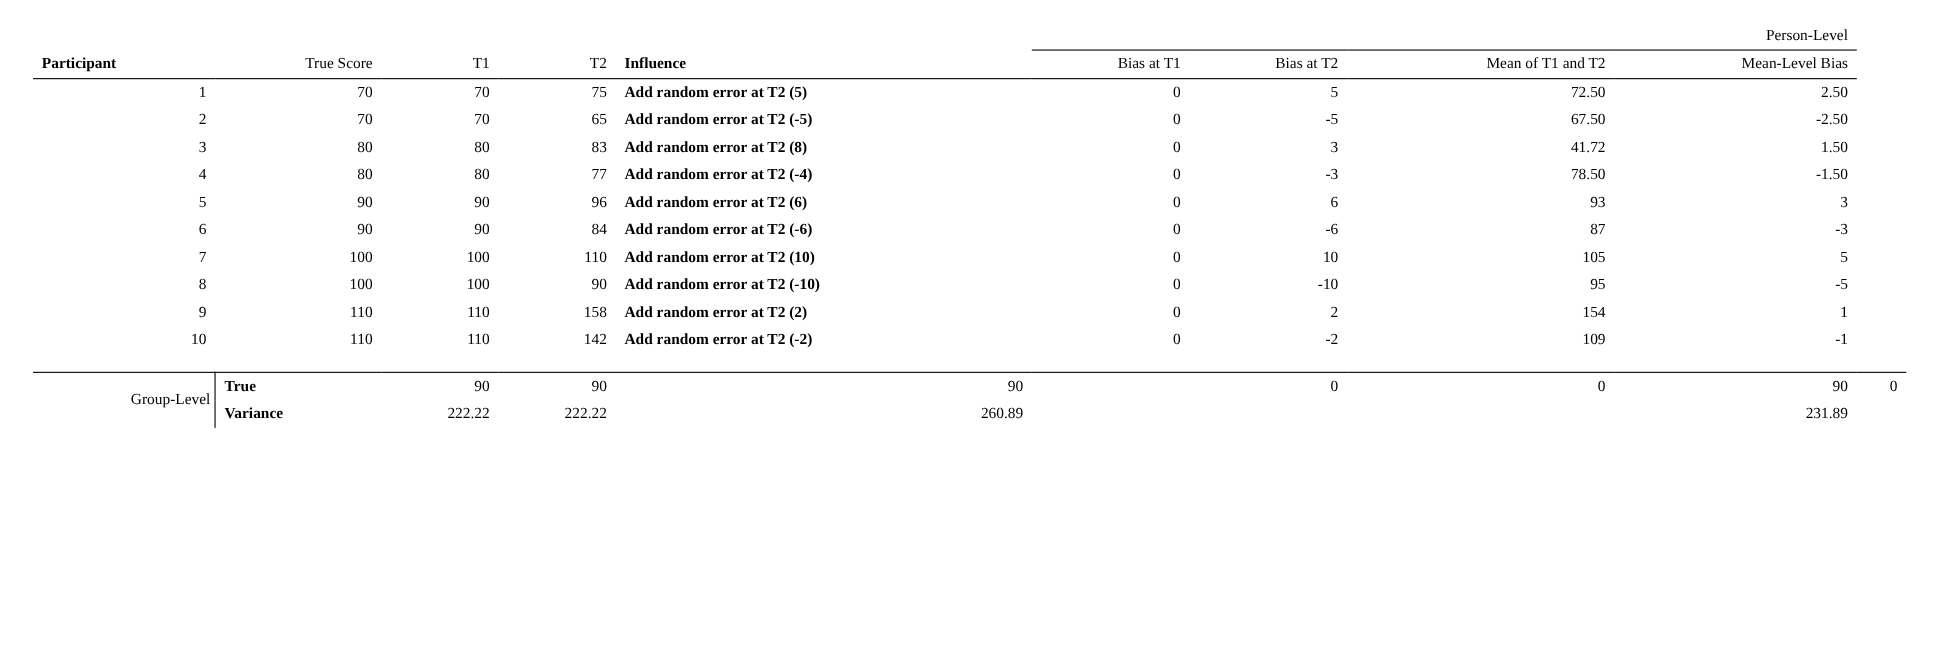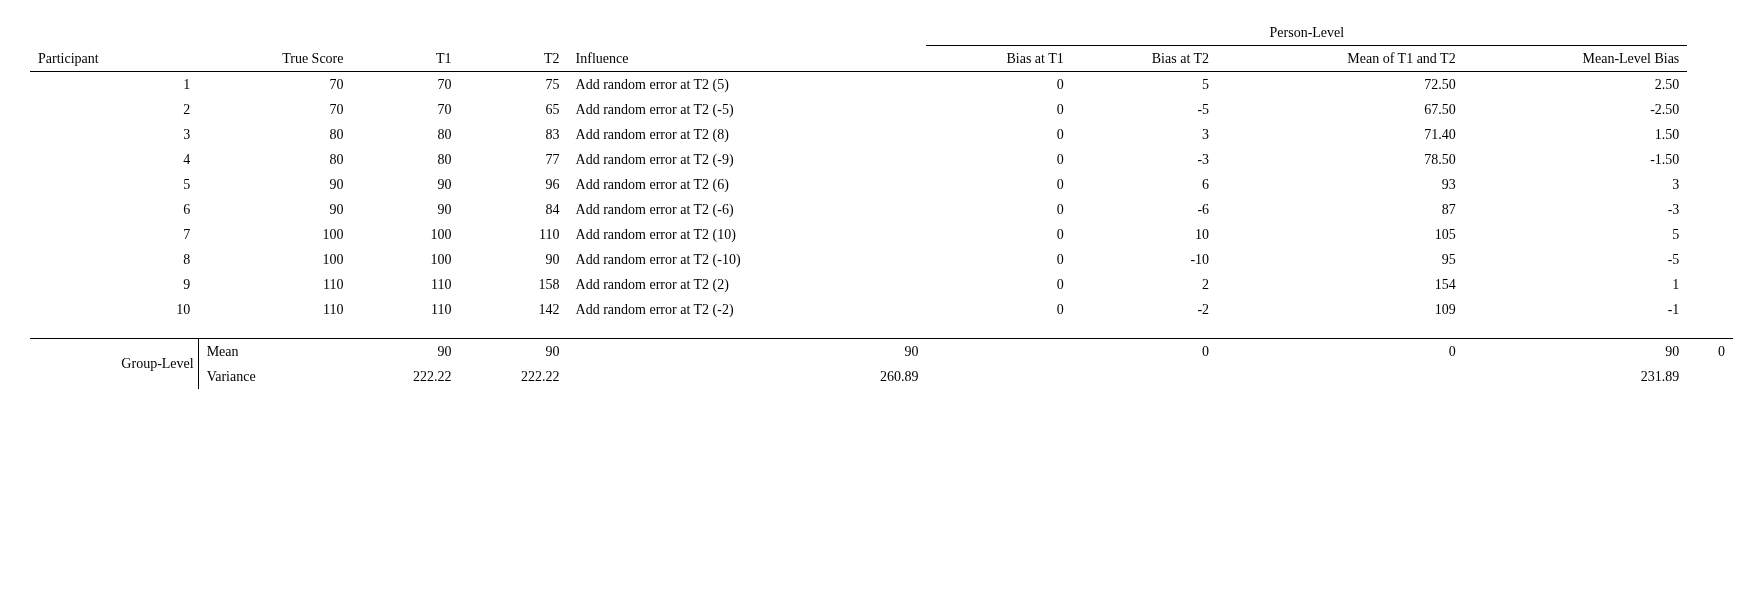--- a/index.html
+++ b/index.html
@@ -26,37 +26,38 @@
       white-space: nowrap;
       font-size: 14px;
       line-height: 1.5;
     }
     th {
       font-weight: normal;
       padding-bottom: 2px;
     }
     td.left-align, th.left-align {
       text-align: left;
+      font-weight: bold;
     }
     .header-group-row th {
       border-bottom: 1px solid #000;
     }
     .sub-header-row th {
       border-bottom: 1px solid #000;
     }
     .group-level-row td {
       border-top: 1px solid #000;
     }
     .group-label-cell {
       text-align: right;
       border-right: 1px solid #000;
       padding-right: 4px;
     }
     .person-level-header {
-      text-align: center;
+      text-align: right;
       border-bottom: 1px solid #000;
     }
     .no-border-bottom {
       border-bottom: none !important;
     }
     .variance-row td {
       border-top: none;
     }
   </style>
 </head>
@@ -107,29 +108,29 @@
           <td>-2.50</td>
         </tr>
         <tr>
           <td>3</td>
           <td>80</td>
           <td>80</td>
           <td>83</td>
           <td class="left-align">Add random error at T2 (8)</td>
           <td>0</td>
           <td>3</td>
-          <td>71.40</td>
+          <td>41.72</td>
           <td>1.50</td>
         </tr>
         <tr>
           <td>4</td>
           <td>80</td>
           <td>80</td>
           <td>77</td>
-          <td class="left-align">Add random error at T2 (-9)</td>
+          <td class="left-align">Add random error at T2 (-4)</td>
           <td>0</td>
           <td>-3</td>
           <td>78.50</td>
           <td>-1.50</td>
         </tr>
         <tr>
           <td>5</td>
           <td>90</td>
           <td>90</td>
           <td>96</td>
@@ -192,21 +193,21 @@
           <td>0</td>
           <td>-2</td>
           <td>109</td>
           <td>-1</td>
         </tr>
         <tr>
           <td colspan="9" style="height: 16px;"></td>
         </tr>
         <tr class="group-level-row">
           <td class="group-label-cell" rowspan="2" style="vertical-align: middle;">Group-Level</td>
-          <td class="left-align">Mean</td>
+          <td class="left-align">True</td>
           <td>90</td>
           <td>90</td>
           <td>90</td>
           <td></td>
           <td>0</td>
           <td>0</td>
           <td>90</td>
           <td>0</td>
         </tr>
         <tr class="variance-row">

